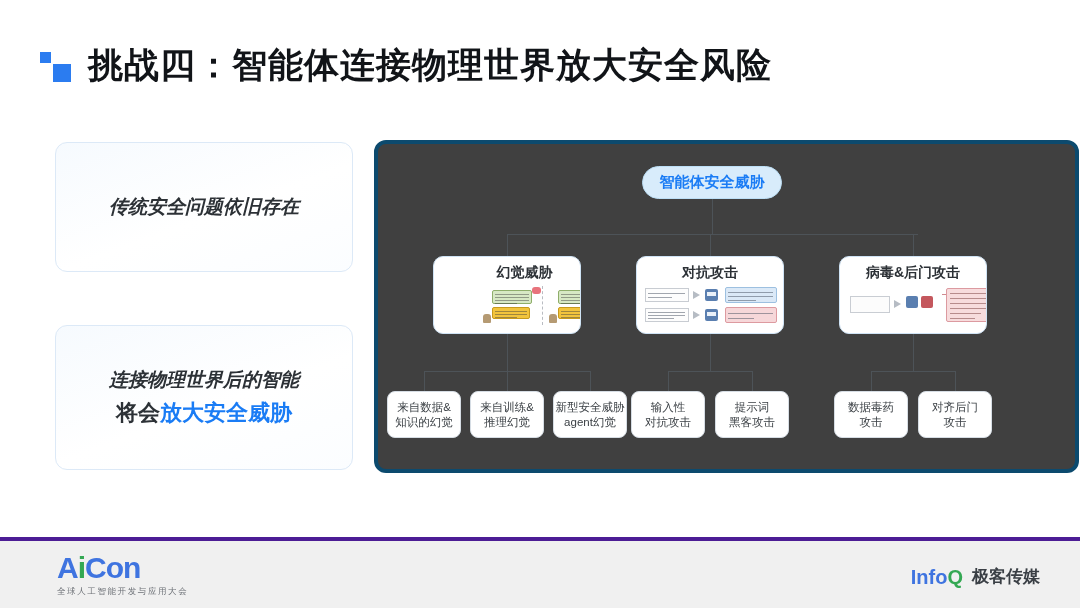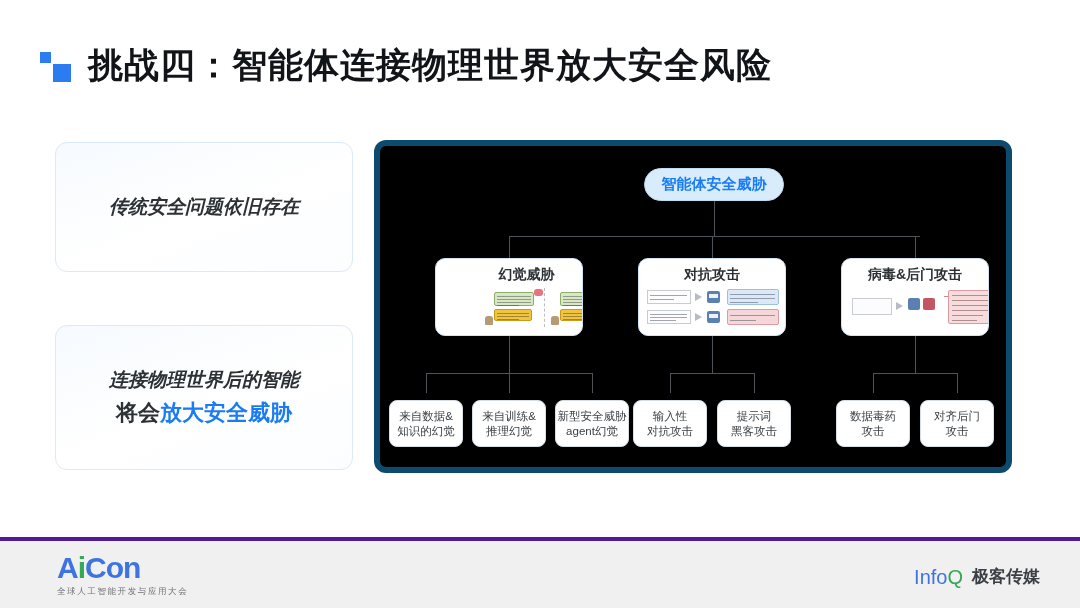--- a/index.html
+++ b/index.html
@@ -37,22 +37,22 @@
   #left-card-1 { top: 142px; height: 130px; }
   #left-card-2 { top: 325px; height: 145px; }
   .lc-line { white-space: nowrap; line-height: 1.45; }
   .lc-line-1 { font-size: 19px; font-weight: bold; color: #2c3136; font-style: italic; }
   .lc-line-2 { font-size: 22px; font-weight: bold; color: #2c3136; margin-top: 4px; }
   .hl { color: #1a7cf5; }
   .hl-u { color: #1a7cf5; border-bottom: 2px solid #8fc0f5; padding-bottom: 1px; }
 
   
   #diagram {
-    position: absolute; left: 374px; top: 140px; width: 638px; height: 333px;
-    background: #000000; border: 6px solid #0c4a6e; border-radius: 12px;
+    position: absolute; left: 374px; top: 140px; width: 705px; height: 333px;
+    background: #404040; border: 4px solid #0c4a6e; border-radius: 12px;
   }
 
   
   #root-node {
     position: absolute; left: 264px; top: 22px; width: 140px; height: 33px;
     background: #d8ecfb; border: 1px solid #bcdff6; border-radius: 17px;
     display: flex; align-items: center; justify-content: center;
     font-size: 15px; font-weight: bold; color: #1a7cf5; white-space: nowrap;
   }
 
@@ -134,21 +134,21 @@
   .t3agents .ra.b { left: 15px; background: #c4575d; }
   .t3code {
     position: absolute; left: 100px; top: 2px; width: 60px; height: 34px;
     background: #f7dcdd; border: 1px solid #dc9aa0; border-radius: 2px;
   }
   .t3code .ln { position: absolute; left: 3px; right: 4px; height: 1px; background: rgba(120,60,60,.5); }
   .t3lead { position: absolute; left: 96px; top: 8px; width: 6px; height: 1px; background: #d08a90; }
 
   
   .leaf {
-    position: absolute; top: 254px; width: 74px; height: 47px;
+    position: absolute; top: 247px; width: 74px; height: 47px;
     background: #ffffff; border: 1px solid #d6dde4; border-radius: 8px;
     display: flex; flex-direction: column; align-items: center; justify-content: center;
     font-size: 11.5px; color: #3b4045; line-height: 1.28; text-align: center;
   }
   .leaf span { white-space: nowrap; }
 
   
   .ln-v, .ln-h { position: absolute; background: #4d5358; }
   .ln-v { width: 1px; }
   .ln-h { height: 1px; }
@@ -157,21 +157,21 @@
   #footer {
     position: absolute; left: 0; bottom: 0; width: 1080px; height: 71px;
     background: #f0f0f0; border-top: 4px solid #4c1d95;
   }
   #aicon { position: absolute; left: 57px; top: 12px; }
   #aicon-word { font-size: 30px; font-weight: bold; letter-spacing: -1px; line-height: 1; }
   #aicon-word .b { color: #3f74e0; }
   #aicon-word .g { color: #34a853; }
   #aicon-sub { font-size: 8.5px; color: #6b6f75; letter-spacing: 1.6px; margin-top: 3px; }
   #infoq { position: absolute; right: 40px; top: 24px; display: flex; align-items: center; }
-  #infoq-word { font-size: 20px; font-weight: normal; line-height: 1; }
+  #infoq-word { font-size: 20px; font-weight: bold; line-height: 1; }
   #infoq-word .b { color: #3f74e0; }
   #infoq-word .g { color: #34a853; }
   #infoq-cn { font-size: 17px; font-weight: bold; color: #3a3f45; margin-left: 9px; }
 </style>
 </head>
 <body>
 
 <div id="slide">
 
   <div id="title-row">

